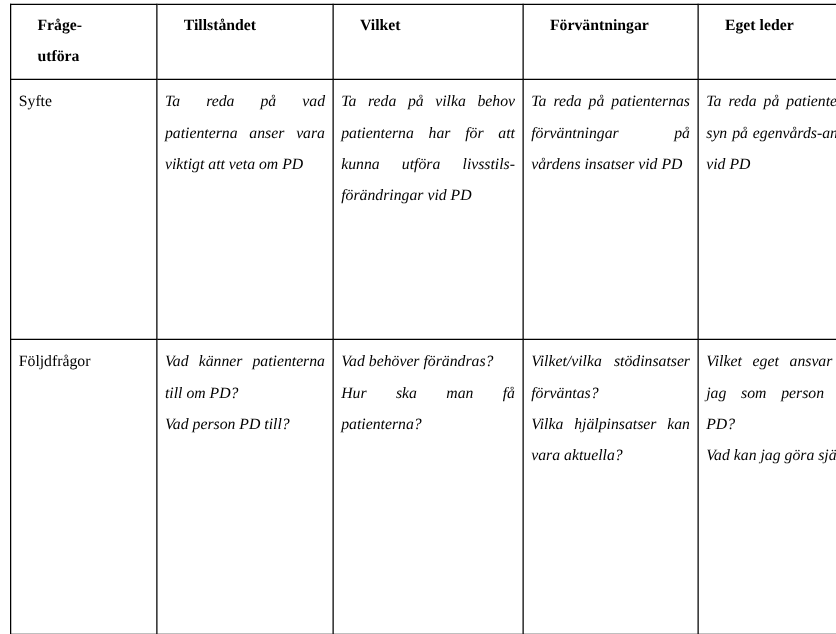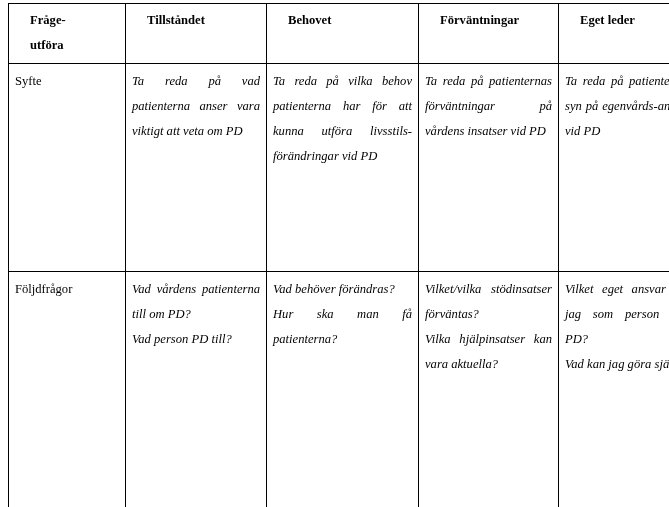--- a/index.html
+++ b/index.html
@@ -82,21 +82,21 @@
 
 <div class="table-wrap">
   <table class="matrix">
     <thead>
       <tr class="row-head">
         <th class="col-area rowlabel">
           <span>Fråge-</span><br>
           <span>utföra</span>
         </th>
         <th class="col-state rowlabel">Tillståndet</th>
-        <th class="col-need rowlabel">Behovet</th>
+        <th class="col-need rowlabel">Vilket</th>
         <th class="col-expect rowlabel">Förväntningar</th>
         <th class="col-resp rowlabel">Eget leder</th>
         <th class="col-info rowlabel">Information</th>
       </tr>
     </thead>
     <tbody>
 
       <tr class="row-syfte">
         <td class="col-area rowlabel">Syfte</td>
         <td class="col-state">
@@ -112,21 +112,21 @@
           <p class="cellpara">Ta reda på patienternas syn på egenvårds-ansvar vid PD</p>
         </td>
         <td class="col-info">
           <p class="cellpara">Ta reda på vilken information som behövs för att patienterna själva ska kunna utföra egenvård</p>
         </td>
       </tr>
 
       <tr class="row-follow">
         <td class="col-area rowlabel">Följdfrågor</td>
         <td class="col-state">
-          <p class="cellpara">Vad vårdens patienterna till om PD?</p>
+          <p class="cellpara">Vad känner patienterna till om PD?</p>
           <p class="cellpara">Vad person PD till?</p>
         </td>
         <td class="col-need">
           <p class="cellpara">Vad behöver förändras?</p>
           <p class="cellpara">Hur ska man få patienterna?</p>
         </td>
         <td class="col-expect">
           <p class="cellpara">Vilket/vilka stödinsatser förväntas?</p>
           <p class="cellpara">Vilka hjälpinsatser kan vara aktuella?</p>
         </td>

